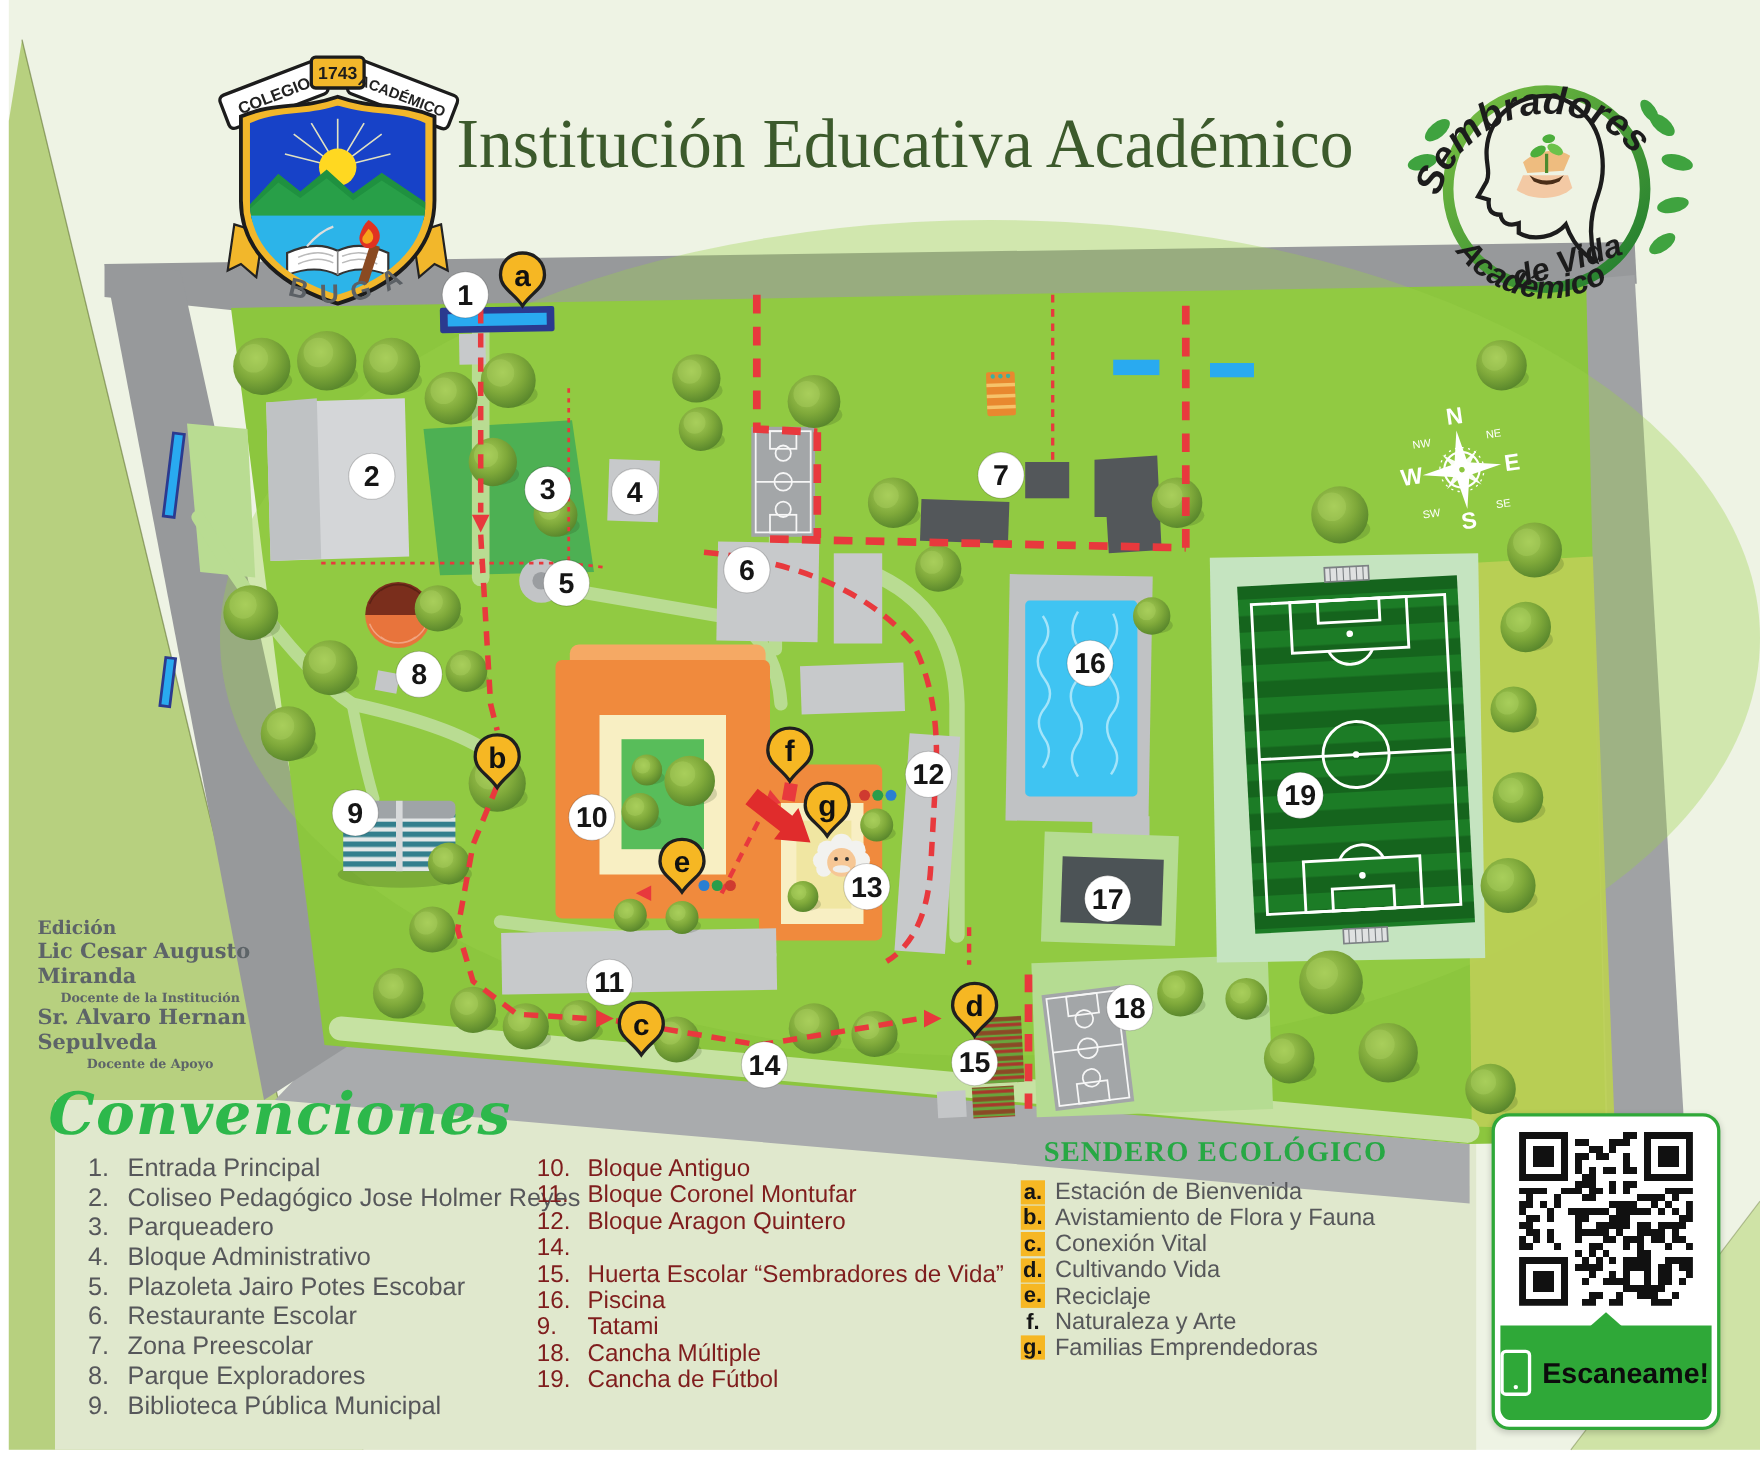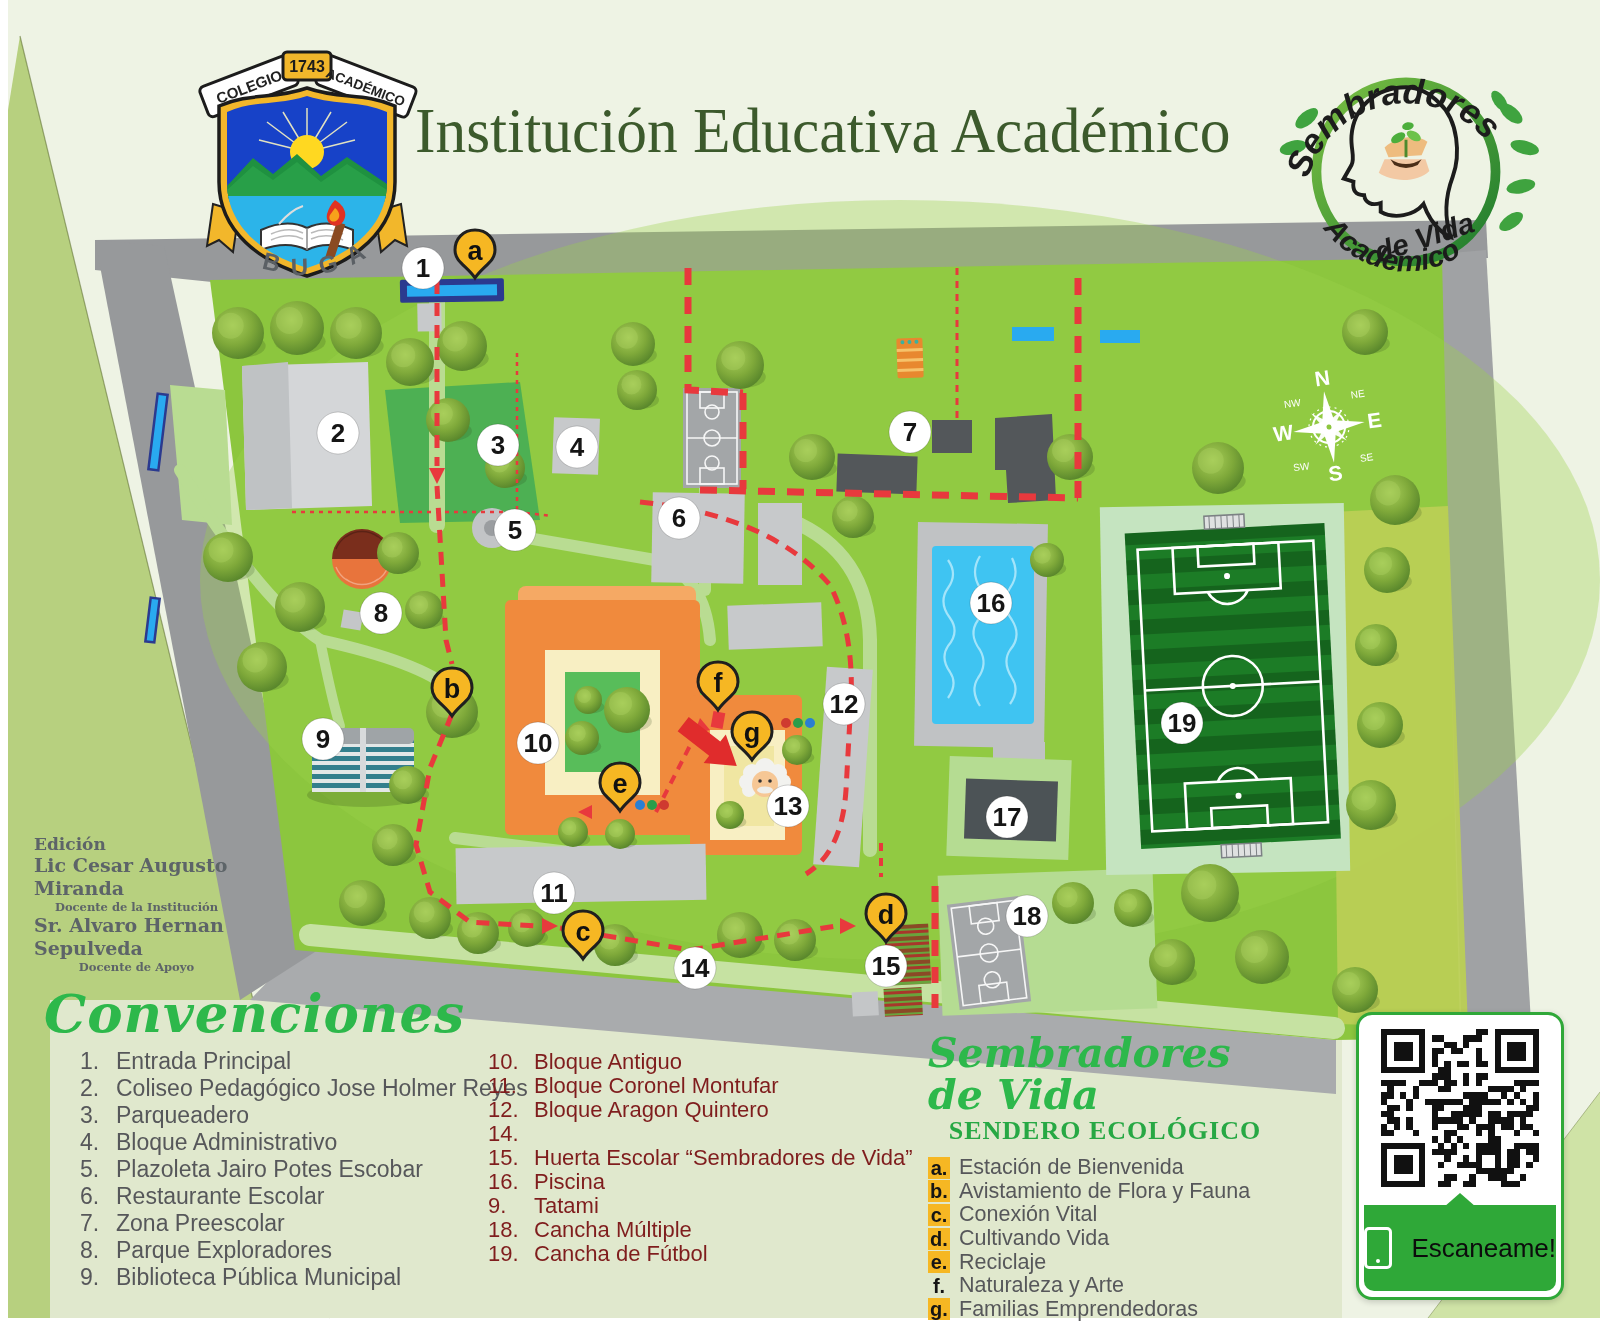--- a/index.html
+++ b/index.html
@@ -35,21 +35,21 @@
   #sendero-items{margin-top:10px;font-size:21.5px;color:#56575a;}
   .snd-row{display:flex;align-items:center;height:23.6px;}
   .sk{width:22px;height:22px;background:#f6b723;color:#151515;font-weight:bold;
       text-align:center;margin-right:9px;font-size:20px;line-height:22px;flex:0 0 22px;}
   .sk.plain{background:transparent;}
   
   #qr-card{left:1356px;top:1012px;width:202px;height:282px;background:#fff;
      border:3px solid #2fa838;border-radius:16px;box-shadow:0 2px 6px rgba(0,0,0,.18);}
   #qr-svg-wrap{position:absolute;left:22px;top:14px;width:158px;height:158px;}
   #qr-foot{position:absolute;left:5px;right:5px;bottom:6px;height:86px;background:#2fa838;
-     border-radius:0 0 10px 10px;display:flex;align-items:center;justify-content:space-between;gap:10px;}
+     border-radius:0 0 10px 10px;display:flex;align-items:center;justify-content:flex-start;gap:10px;font-weight:bold;}
   #qr-notch{position:absolute;left:50%;bottom:90px;width:0;height:0;margin-left:-16px;
      border-left:16px solid transparent;border-right:16px solid transparent;
      border-bottom:14px solid #2fa838;}
   #qr-label{font-size:26px;color:#0c0c0c;}
   .phone-icon{width:22px;height:36px;border:3px solid #fff;border-radius:5px;position:relative;}
   .phone-icon:after{content:"";position:absolute;left:50%;bottom:3px;width:4px;height:4px;
      margin-left:-2px;background:#fff;border-radius:50%;}
   
   text{font-family:"Liberation Sans",sans-serif;}
 </style>
@@ -767,21 +767,20 @@
       <span class="lnum">18.</span>
       <span class="llab">Cancha Múltiple</span>
     </div>
     <div class="lrow">
       <span class="lnum">19.</span>
       <span class="llab">Cancha de Fútbol</span>
     </div>
   </div>
 
 <div id="sendero-block" class="abs">
-  <div id="sendero-title" class="script">Sembradores de Vida</div>
   <div id="sendero-sub">SENDERO ECOLÓGICO</div>
   <div id="sendero-items">
       <div class="snd-row">
         <span class="sk">a.</span>
         <span>Estación de Bienvenida</span>
       </div>
       <div class="snd-row">
         <span class="sk">b.</span>
         <span>Avistamiento de Flora y Fauna</span>
       </div>

